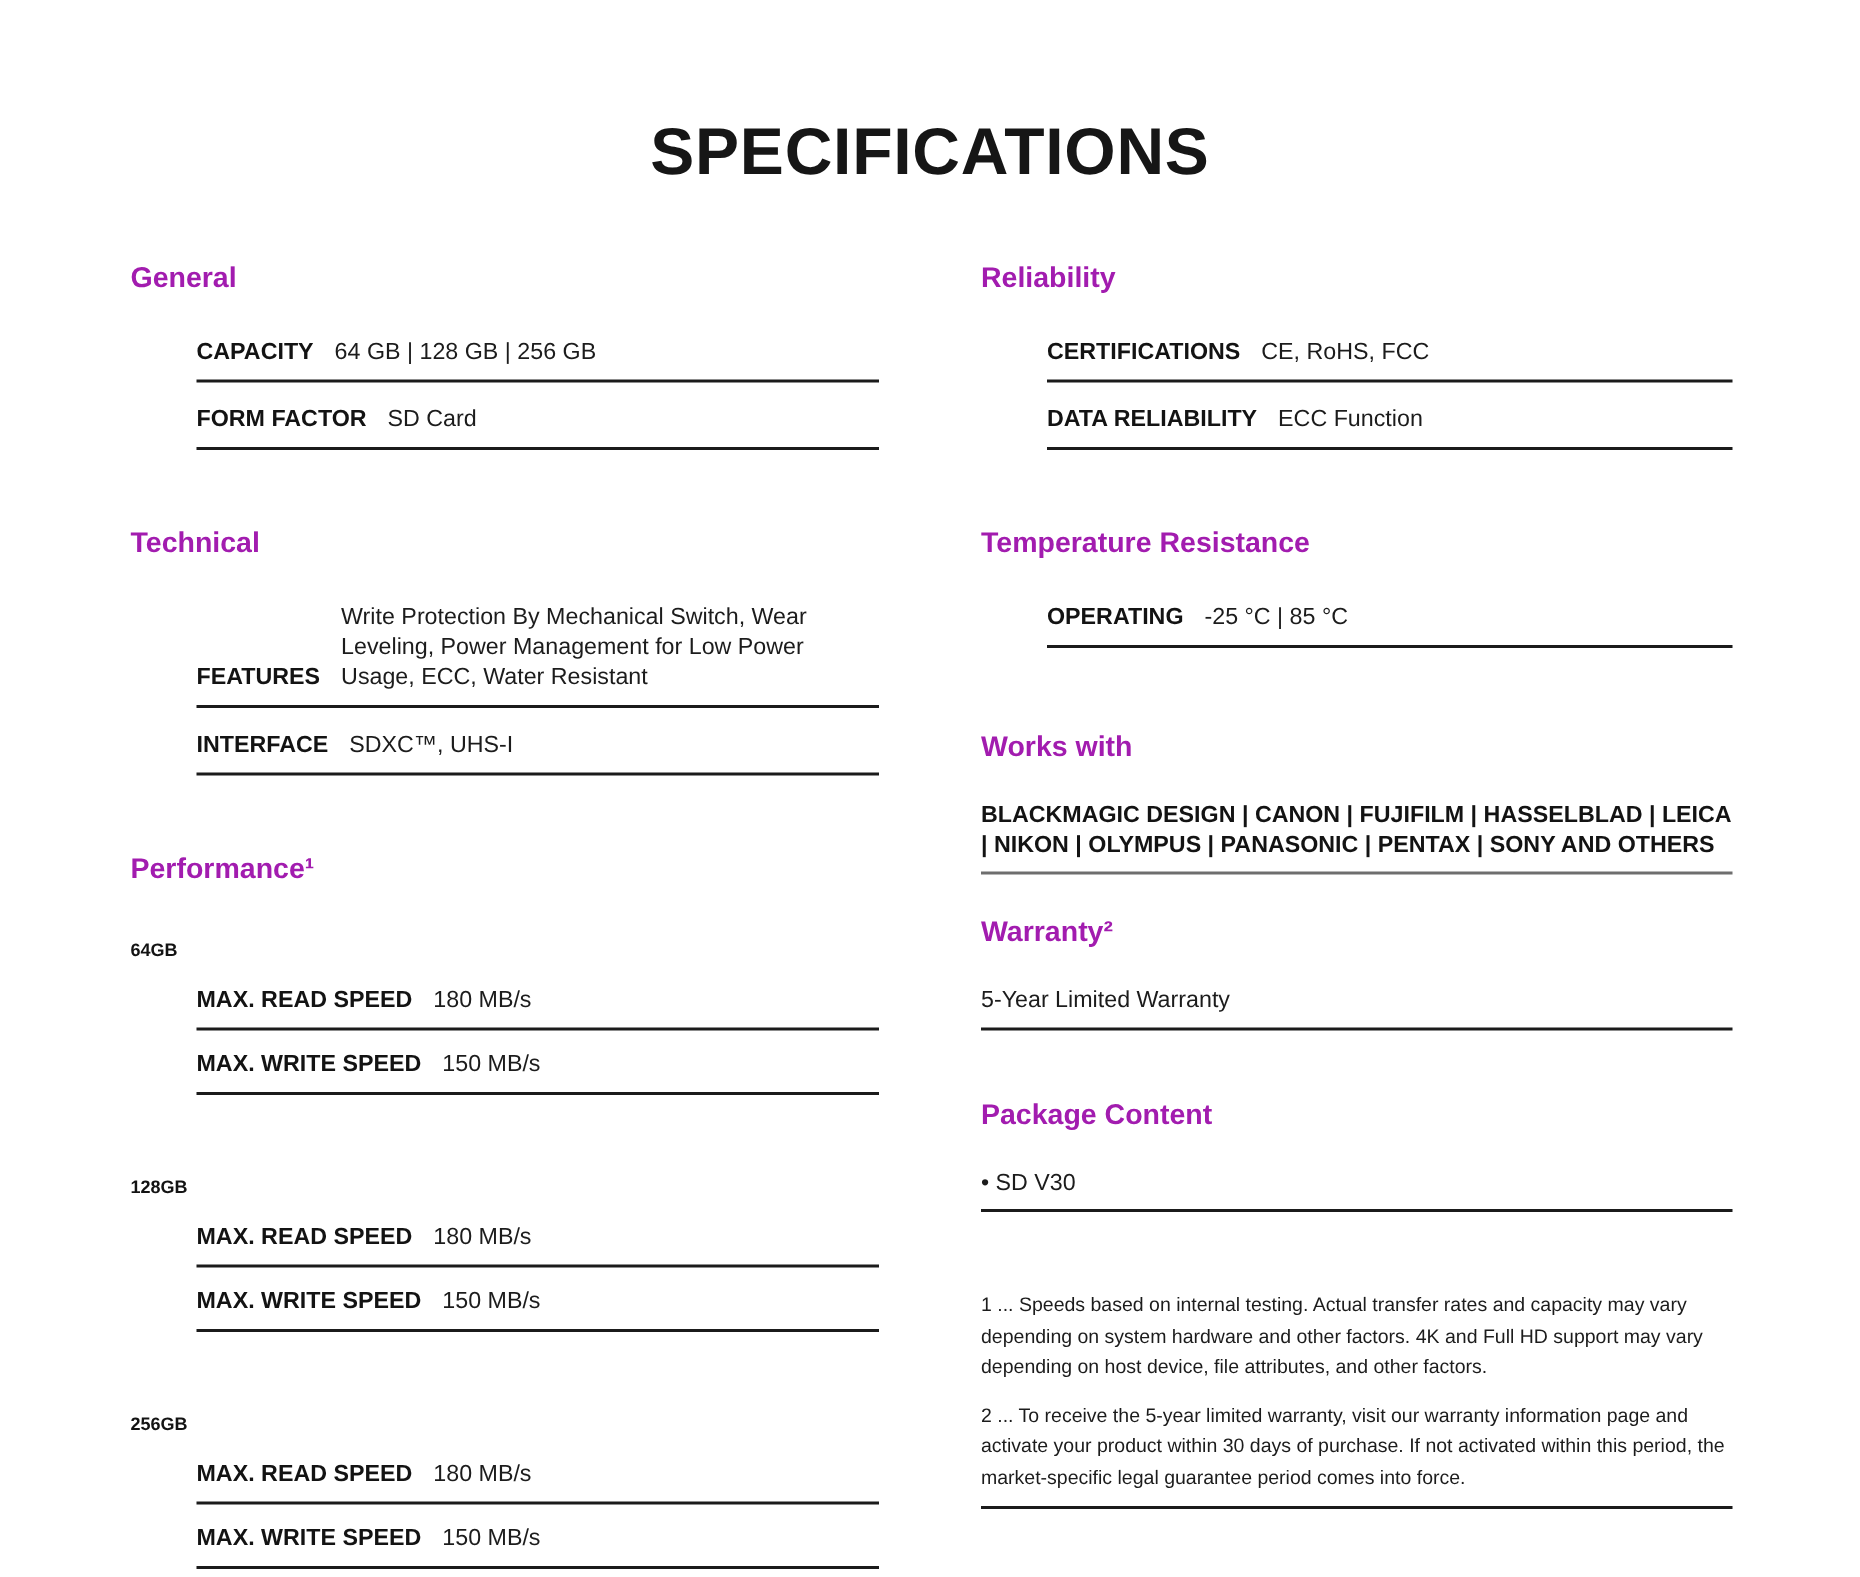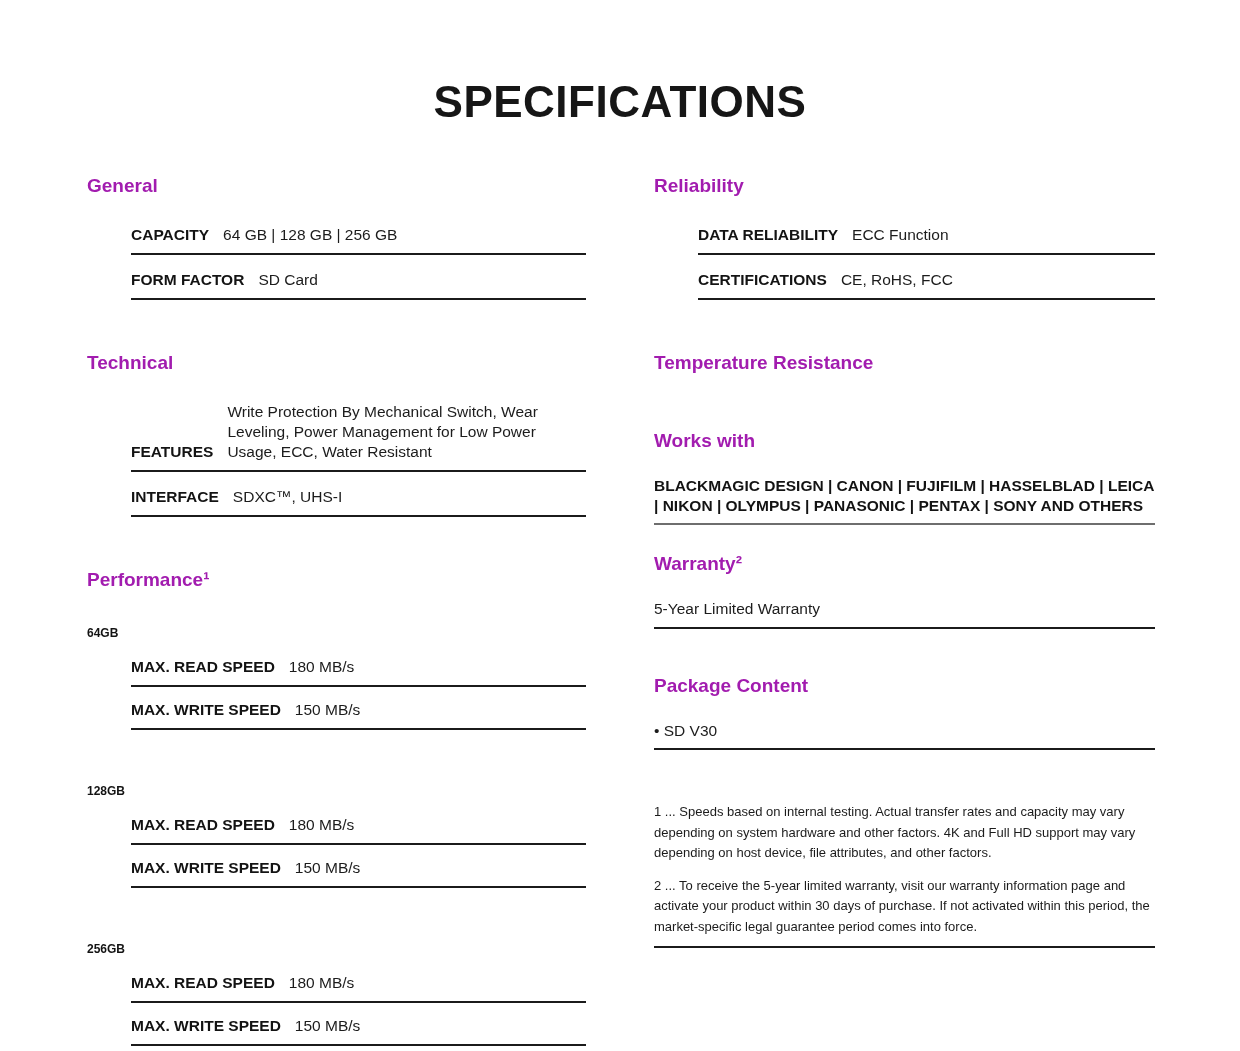--- a/index.html
+++ b/index.html
@@ -172,31 +172,35 @@
         </div>
       </section>
 
     </div>
 
     <div class="col-right">
 
       <section class="spec-section">
         <h2 class="sec-heading">Reliability</h2>
         <div class="spec-row">
+          <span class="spec-label">CERTIFICATIONS</span>
+          <span class="spec-value">CE, RoHS, FCC</span>
+        </div>
+        <div class="spec-row">
           <span class="spec-label">DATA RELIABILITY</span>
           <span class="spec-value">ECC Function</span>
         </div>
-        <div class="spec-row">
-          <span class="spec-label">CERTIFICATIONS</span>
-          <span class="spec-value">CE, RoHS, FCC</span>
-        </div>
       </section>
 
       <section class="spec-section">
         <h2 class="sec-heading">Temperature Resistance</h2>
+        <div class="spec-row">
+          <span class="spec-label">OPERATING</span>
+          <span class="spec-value">-25 °C | 85 °C</span>
+        </div>
       </section>
 
       <section class="spec-section section-works-with">
         <h2 class="sec-heading">Works with</h2>
         <p class="sec-text brands-text">BLACKMAGIC DESIGN | CANON | FUJIFILM | HASSELBLAD | LEICA | NIKON | OLYMPUS | PANASONIC | PENTAX | SONY AND OTHERS</p>
       </section>
 
       <section class="spec-section section-warranty">
         <h2 class="sec-heading">Warranty²</h2>
         <p class="sec-text">5-Year Limited Warranty</p>

